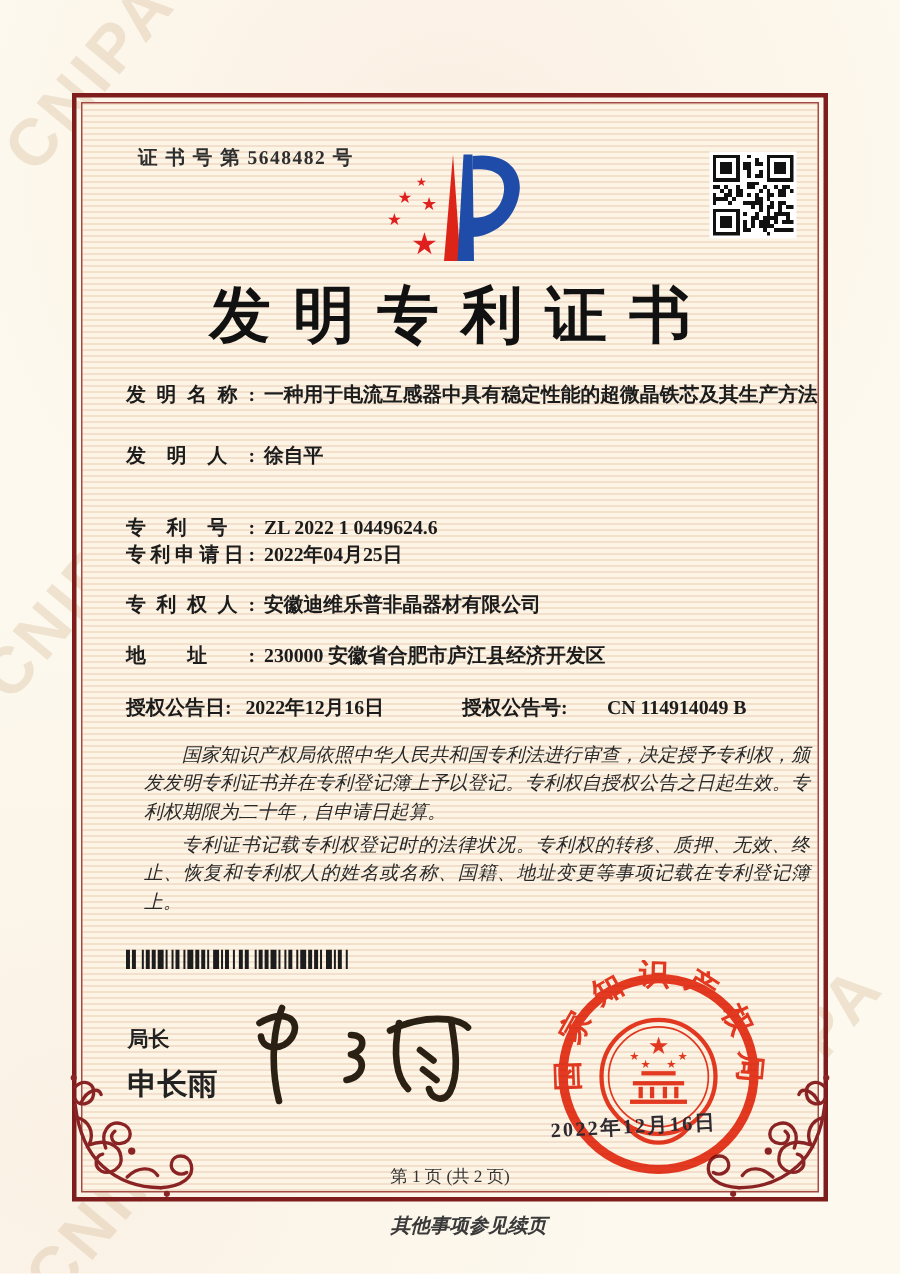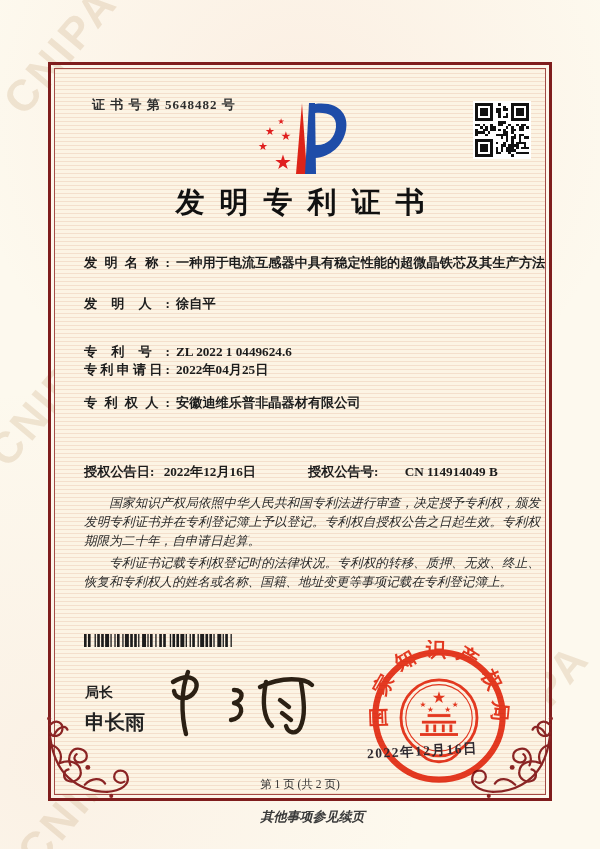--- a/index.html
+++ b/index.html
@@ -30,36 +30,36 @@
   .flourish{position:absolute;width:112px;height:112px;z-index:2;}
   .fl-left{left:42px;top:690px;}
   .fl-right{left:446px;top:690px;transform:scaleX(-1);}
   
   .cert-no{position:absolute;left:92px;top:96px;font-size:13px;font-weight:700;
            color:#2f2f2f;letter-spacing:1px;z-index:3;}
   .logo{position:absolute;left:250px;top:100px;width:100px;height:80px;z-index:3;}
   .qr{position:absolute;left:473px;top:101px;width:58px;height:58px;background:#fff;
       padding:2px;box-sizing:border-box;z-index:3;}
   .qr svg{width:100%;height:100%;shape-rendering:crispEdges;}
-  .title{position:absolute;left:0;right:0;top:183px;text-align:center;font-size:29px;
+  .title{position:absolute;left:0;right:0;top:183px;text-align:center;font-size:41px;
          font-weight:700;color:#111;letter-spacing:15px;text-indent:15px;z-index:3;}
   
   .row{position:absolute;left:84px;right:30px;font-size:13.2px;font-weight:700;
        color:#1c1c1c;z-index:3;line-height:1.25;}
   .lbl{display:inline-block;width:86px;text-align:justify;text-align-last:justify;
        vertical-align:top;}
   .val{display:inline-block;width:calc(100% - 96px);margin-left:6px;vertical-align:top;}
   .r0{top:255px}.r1{top:296px}.r2{top:344px}.r3{top:362px}.r4{top:395px}.r5{top:429px}
   .r-grant{top:464px}
   .grant2{position:absolute;left:224px;top:0;white-space:nowrap;}
   
   .body-text{position:absolute;left:84px;right:60px;top:494px;z-index:3;
              font-style:italic;font-size:12.6px;line-height:19px;color:#2a2a2a;
              text-align:justify;font-weight:500;}
-  .body-text p{margin:0 0 3px 0;text-indent:2em;}
+  .body-text p{margin:0 0 3px 12px;text-indent:2em;}
   
   .barcode{position:absolute;left:84px;top:633px;width:158px;height:13px;z-index:3;}
   .director-title{position:absolute;left:85px;top:684px;font-size:14px;font-weight:700;
                   color:#222;z-index:3;font-family:Liberation Mono, monospace;}
   .director-name{position:absolute;left:85px;top:709px;font-size:20px;font-weight:700;
                  color:#222;z-index:3;font-family:"Liberation Sans","DejaVu Sans",sans-serif;}
   .signature{position:absolute;left:150px;top:658px;width:180px;height:92px;z-index:4;}
   .seal{position:absolute;left:363px;top:640px;width:152px;height:152px;z-index:4;
         mix-blend-mode:multiply;opacity:.95;}
   .seal-date{position:absolute;left:367px;top:741px;width:160px;z-index:5;
@@ -268,20 +268,23 @@
   </div>
   <div class="row r2">
     <span class="lbl">专利号:</span><span class="val">ZL 2022 1 0449624.6</span>
   </div>
   <div class="row r3">
     <span class="lbl">专利申请日:</span><span class="val">2022年04月25日</span>
   </div>
   <div class="row r4">
     <span class="lbl">专利权人:</span><span class="val">安徽迪维乐普非晶器材有限公司</span>
   </div>
+  <div class="row r5">
+    <span class="lbl">地址:</span><span class="val">230000 安徽省合肥市庐江县经济开发区</span>
+  </div>
   <div class="row r-grant">
     <span>授权公告日:</span>
     <span style="margin-left:6px;">2022年12月16日</span>
     <span class="grant2">
       <span>授权公告号:</span>
       <span style="margin-left:23px;">CN 114914049 B</span>
     </span>
   </div>
 
   <div class="body-text">

